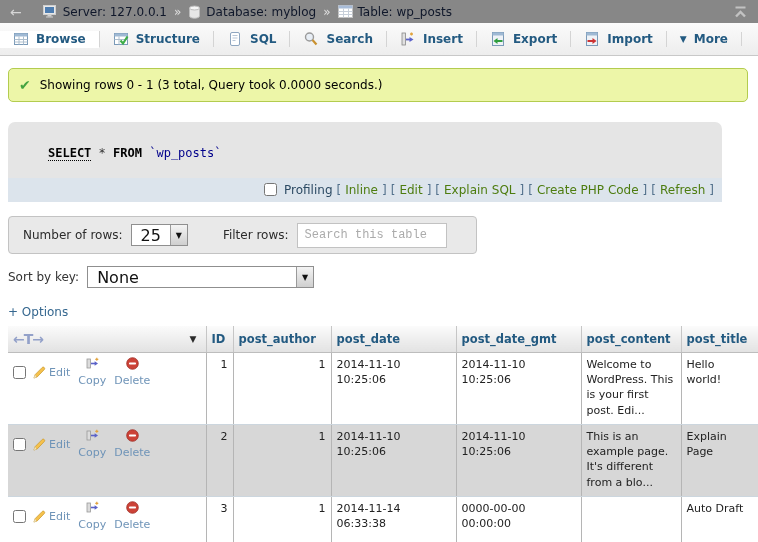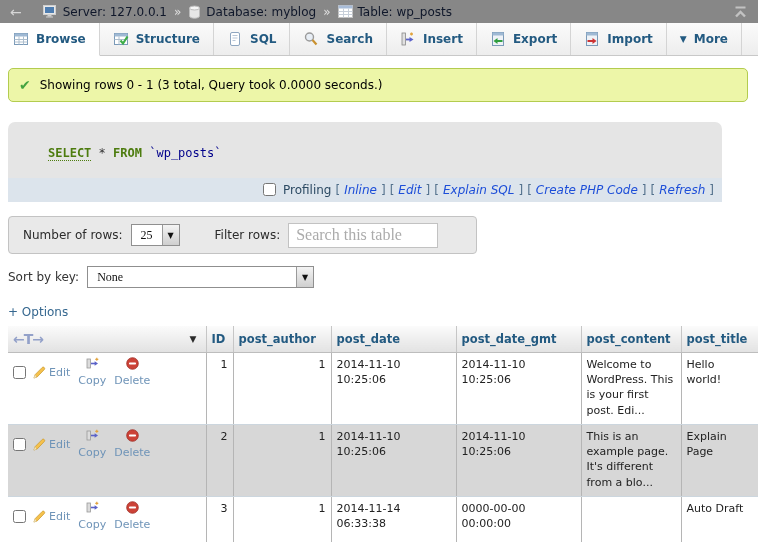--- a/index.html
+++ b/index.html
@@ -10,57 +10,57 @@
   .topbar { height:23px; background:#878787; color:#fff; display:flex; align-items:center;
     gap:5px; padding:0 10px; font-size:12px; }
   .topbar .back { color:#d6d6d6; margin-right:16px; font-size:14px; line-height:1; cursor:pointer; }
   .topbar .crumb { color:#0f172a; cursor:pointer; }
   .topbar .sep { color:#e0e0e0; margin:0 2px; }
   .topbar .collapse { margin-left:auto; cursor:pointer; display:flex; align-items:center; }
   .topbar svg { display:block; }
 
   
   .tabbar { height:33px; display:flex; background:linear-gradient(#fbfbfb,#ededed);
-    border-bottom:1px solid #c8c8c8; }
+    border-bottom:1px solid #c8c8c8;align-items:center; }
   .tab { display:flex; align-items:center; gap:7px; padding:0 13px;
     border-right:1px solid #d4d4d4; color:#235a81; font-weight:bold; font-size:12px; cursor:pointer; }
   .tab.active { background:#fff; border-bottom:1px solid #fff; margin-bottom:-1px; }
   .tab .chev { font-size:9px; color:#235a81; }
 
   
   .msg { margin:12px 10px 0 8px; background:#edf6a8; border:1px solid #b3cc4f; border-radius:5px;
     padding:9px 10px; display:flex; align-items:center; gap:9px; font-size:12px; color:#000; }
   .msg .check { color:#44a340; font-size:14px; line-height:1; }
 
   
   .querybox { margin:20px 36px 0 8px; }
   .sqlarea { background:#e5e5e5; border-radius:7px 7px 0 0; padding:24px 10px 18px 40px;
     font-family:"DejaVu Sans Mono","Liberation Mono",monospace; font-size:12px; }
-  .kw { color:#4d7c0f; font-weight:bold; }
+  .kw { color:#000000; font-weight:bold; }
   .kw.u { text-decoration:underline dotted; text-underline-offset:3px; }
   .op { color:#333; }
   .tbl { color:#00008b; }
   .profbar { background:#dce4ec; padding:5px 8px 5px 8px; text-align:right; font-size:12px;
     color:#2c4a63; display:flex; justify-content:flex-end; align-items:flex-start; gap:4px; }
-  .profbar a { color:#1d4ed8; text-decoration:none; cursor:pointer;font-style:italic; }
+  .profbar a { color:#4d7c0f; text-decoration:none; cursor:pointer; }
   .profbar .br { color:#53718c; }
   .profbar input { margin-right:3px; }
 
   
   .rowsbox { margin:14px 0 0 8px; width:469px; height:38px; background:#e9e9e9;
     border:1px solid #c3c3c3; border-radius:4px; display:flex; align-items:center;
     padding:0 14px; gap:8px; font-size:12px; color:#2b2b2b; }
   .sel { display:inline-flex; align-items:stretch; background:#fff; border:1px solid #8f8f8f;
     height:22px; cursor:pointer; }
-  .sel .selval { padding:0 9px; display:flex; align-items:center; font-size:12px; color:#111;font-family:Liberation Serif, serif; }
+  .sel .selval { padding:0 9px; display:flex; align-items:center; font-size:16px; color:#111; }
   .sel .selbtn { width:17px; background:linear-gradient(#f4f4f4,#cfcfcf); border-left:1px solid #9a9a9a;
     display:flex; align-items:center; justify-content:center; font-size:8px; color:#111; }
   .filterlabel { margin-left:27px; }
-  .filterinput { width:150px; height:25px; border:1px solid #c2c2c2; padding:0 7px; font-size:16px;
-    color:#333; font-family:Liberation Serif, serif; }
+  .filterinput { width:150px; height:25px; border:1px solid #c2c2c2; padding:0 7px; font-size:12px;
+    color:#333; font-family:Liberation Mono, monospace; }
   .filterinput::placeholder { color:#ababab; }
   .sortrow { margin:12px 0 0 8px; display:flex; align-items:center; gap:8px; font-size:12px; color:#333; }
   .sortsel .selval { width:208px; }
   .options { display:inline-block; margin:17px 0 0 8px; color:#35678f; font-size:12px;
     text-decoration:none; cursor:pointer; }
 
   
   table { border-collapse:collapse; table-layout:fixed; width:750px; margin:7px 0 0 8px;
     font-size:11px; }
   thead th { height:26px; background:linear-gradient(#fbfbfb,#e2e2e2); color:#235a81;

